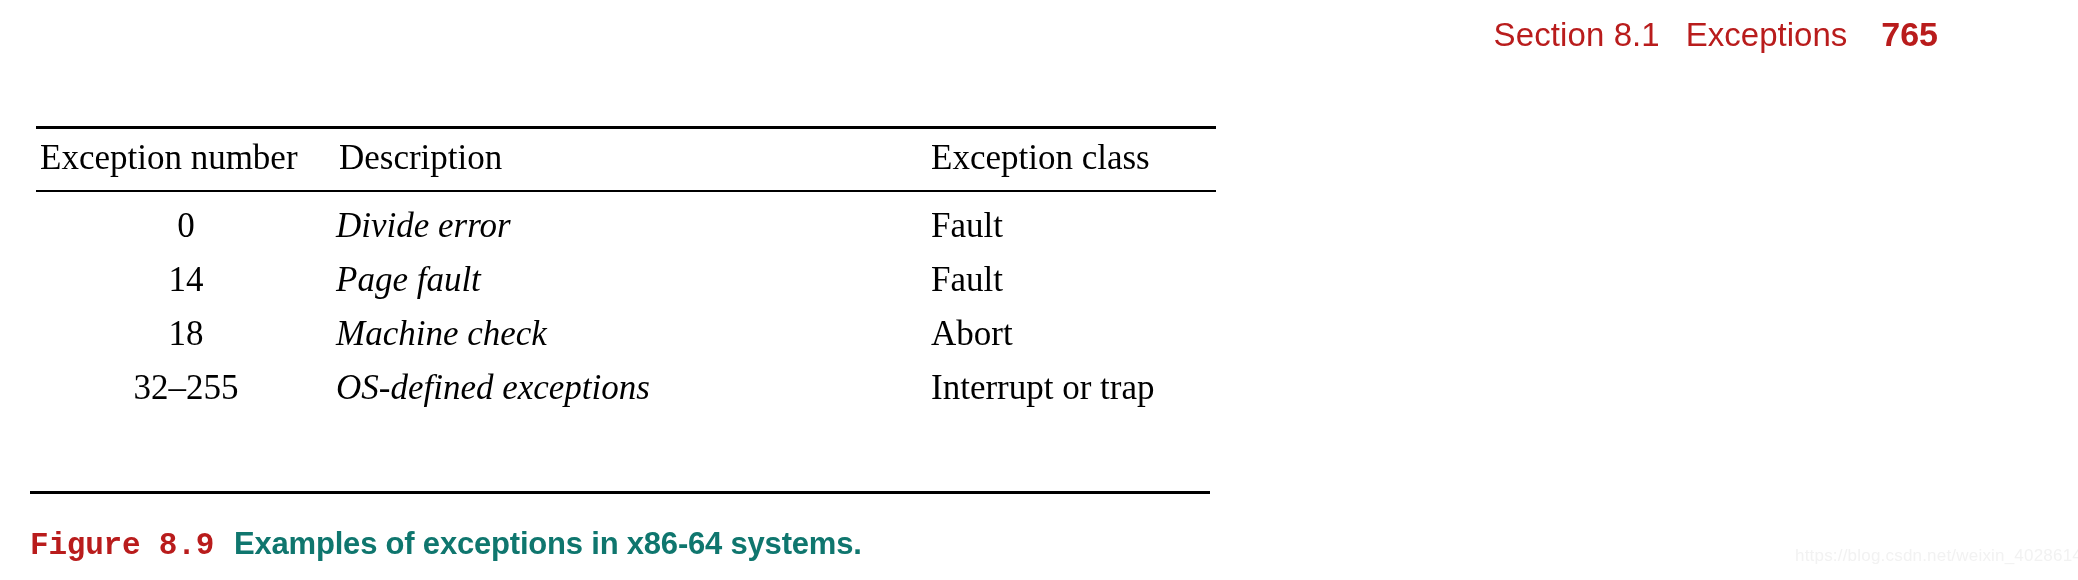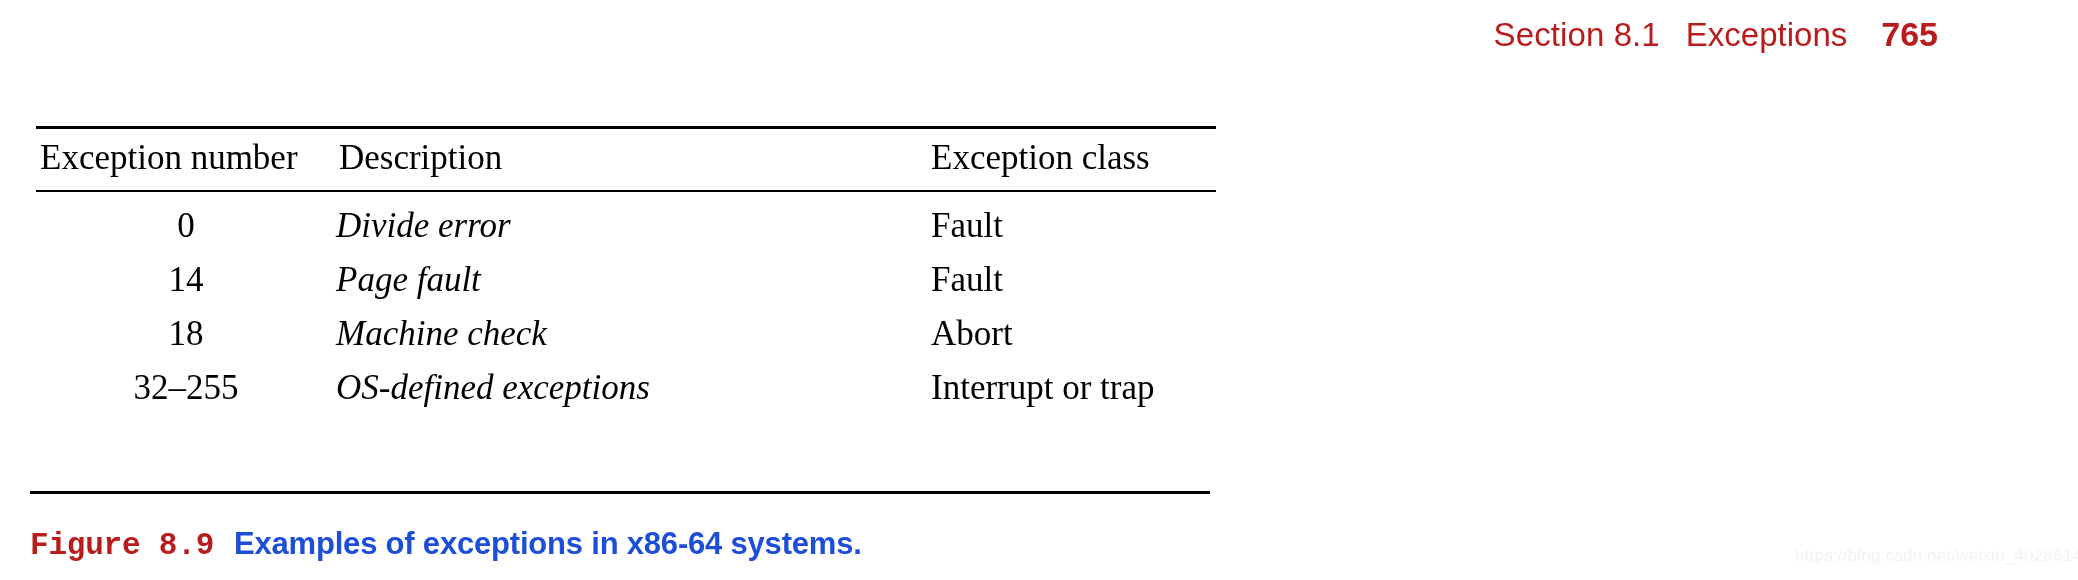--- a/index.html
+++ b/index.html
@@ -101,21 +101,21 @@
     top: 525px;
     font-family: "Liberation Sans", "DejaVu Sans", sans-serif;
     font-weight: bold;
     font-size: 31px;
     line-height: 38px;
     white-space: nowrap;
     letter-spacing: -0.2px;
   }
   .caption .cap-label { color: #b91c1c; font-family: Liberation Mono, monospace; }
   .caption .cap-gap { display: inline-block; width: 20px; }
-  .caption .cap-text { color: #1d4ed8; }
+  .caption .cap-text { color: #0f766e; }
 
   
   .watermark {
     position: absolute;
     left: 1795px;
     top: 546px;
     font-family: "Liberation Sans", "DejaVu Sans", sans-serif;
     font-size: 17px;
     line-height: 20px;
     color: #f2f2f2;

